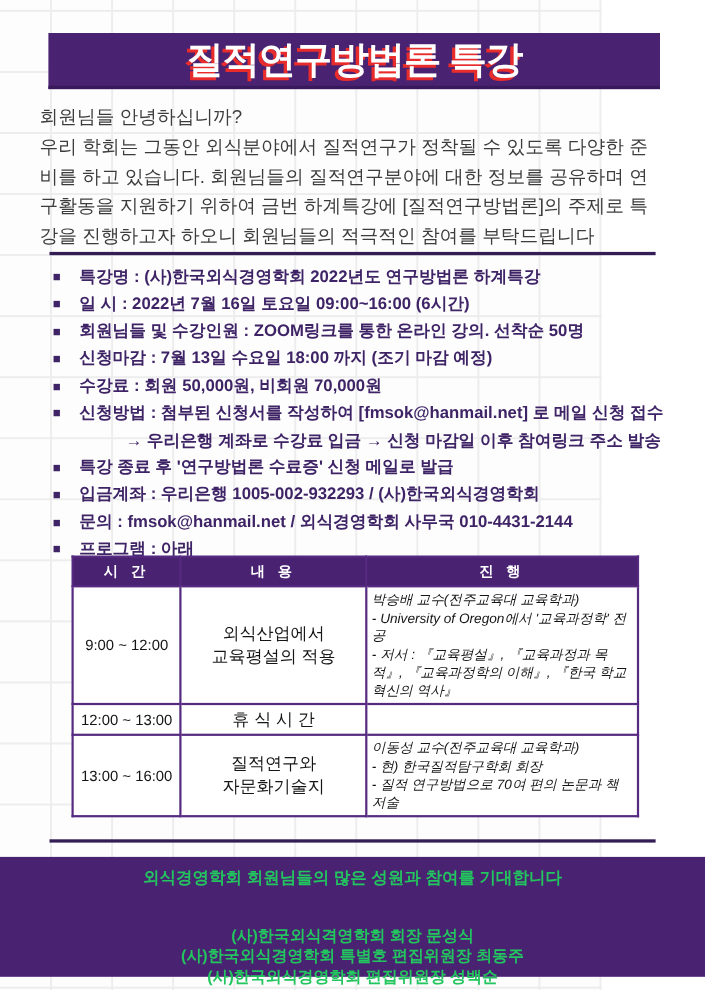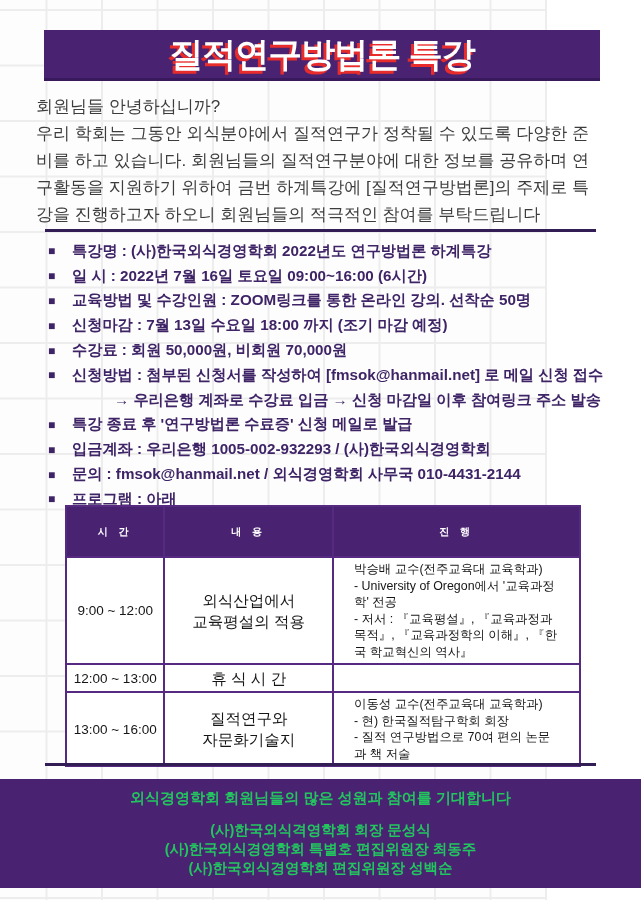--- a/index.html
+++ b/index.html
@@ -48,51 +48,51 @@
   .detail-row{display:flex;height:24.8px;align-items:center;white-space:nowrap;}
   .detail-marker{width:24px;flex:0 0 24px;font-size:12px;}
   .detail-row.indent{padding-left:66px;}
   
   .program-table{
     position:absolute;left:65px;top:505px;width:516px;
     border-collapse:collapse;table-layout:fixed;
     color:#151515;
   }
   .program-table th{
-    background:#4a2272;color:#ffffff;font-size:10px;font-weight:700;
-    height:25px;padding:12px;letter-spacing:4px;
+    background:#4a2272;color:#ffffff;font-size:13px;font-weight:700;
+    height:25px;padding:0;letter-spacing:4px;
     border:2px solid #552a80;
   }
   .program-table td{
     border:2px solid #552a80;background:#ffffff;padding:2px 4px;
     vertical-align:middle;
   }
   .col-time{width:98px;}
   .col-content{width:168px;}
   .col-presenter{width:246px;}
   .time-cell{text-align:center;font-size:13.5px;}
   .content-cell{text-align:center;font-size:15.5px;line-height:21px;}
-  .presenter-cell{font-size:12.4px;line-height:16.5px;padding:3px 20px !important;}
+  .presenter-cell{font-size:12.4px;line-height:16.5px;padding:3px 4px !important;font-style:italic;}
   .row-1{height:70px;}
   .row-2{height:28px;}
   .row-3{height:55px;}
   
   .materials{
     position:absolute;left:45px;top:700px;width:562px;
     color:#3e2466;font-weight:700;
   }
   .materials-heading{font-size:15.5px;margin-bottom:6px;}
   .materials-line{font-size:14.4px;line-height:14.8px;margin-left:13px;white-space:nowrap;}
   
   .footer{
     position:absolute;left:0;top:779px;width:641px;height:109px;
     background:#4a2272;color:#22c55e;text-align:center;font-weight:700;
   }
   .footer-message{margin-top:10px;font-size:15px;}
-  .footer-signatures{margin-top:13px;font-size:14.5px;line-height:18.8px;}
+  .footer-signatures{margin-top:34px;font-size:14.5px;line-height:18.8px;}
 </style>
 </head>
 <body>
 
 <div class="page">
 
   <div class="banner">
     <div class="banner-title">질적연구방법론 특강</div>
   </div>
 
@@ -107,21 +107,21 @@
     <div class="detail-row">
       <span class="detail-marker">■</span>
       <span>특강명 : (사)한국외식경영학회 2022년도 연구방법론 하계특강</span>
     </div>
     <div class="detail-row">
       <span class="detail-marker">■</span>
       <span>일 시 : 2022년 7월 16일 토요일 09:00~16:00 (6시간)</span>
     </div>
     <div class="detail-row">
       <span class="detail-marker">■</span>
-      <span>교육방법 및 수강인원 : ZOOM링크를 통한 온라인 강의. 선착순 50명</span>
+      <span>회원님들 및 수강인원 : ZOOM링크를 통한 온라인 강의. 선착순 50명</span>
     </div>
     <div class="detail-row">
       <span class="detail-marker">■</span>
       <span>신청마감 : 7월 13일 수요일 18:00 까지 (조기 마감 예정)</span>
     </div>
     <div class="detail-row">
       <span class="detail-marker">■</span>
       <span>수강료 : 회원 50,000원, 비회원 70,000원</span>
     </div>
     <div class="detail-row">

